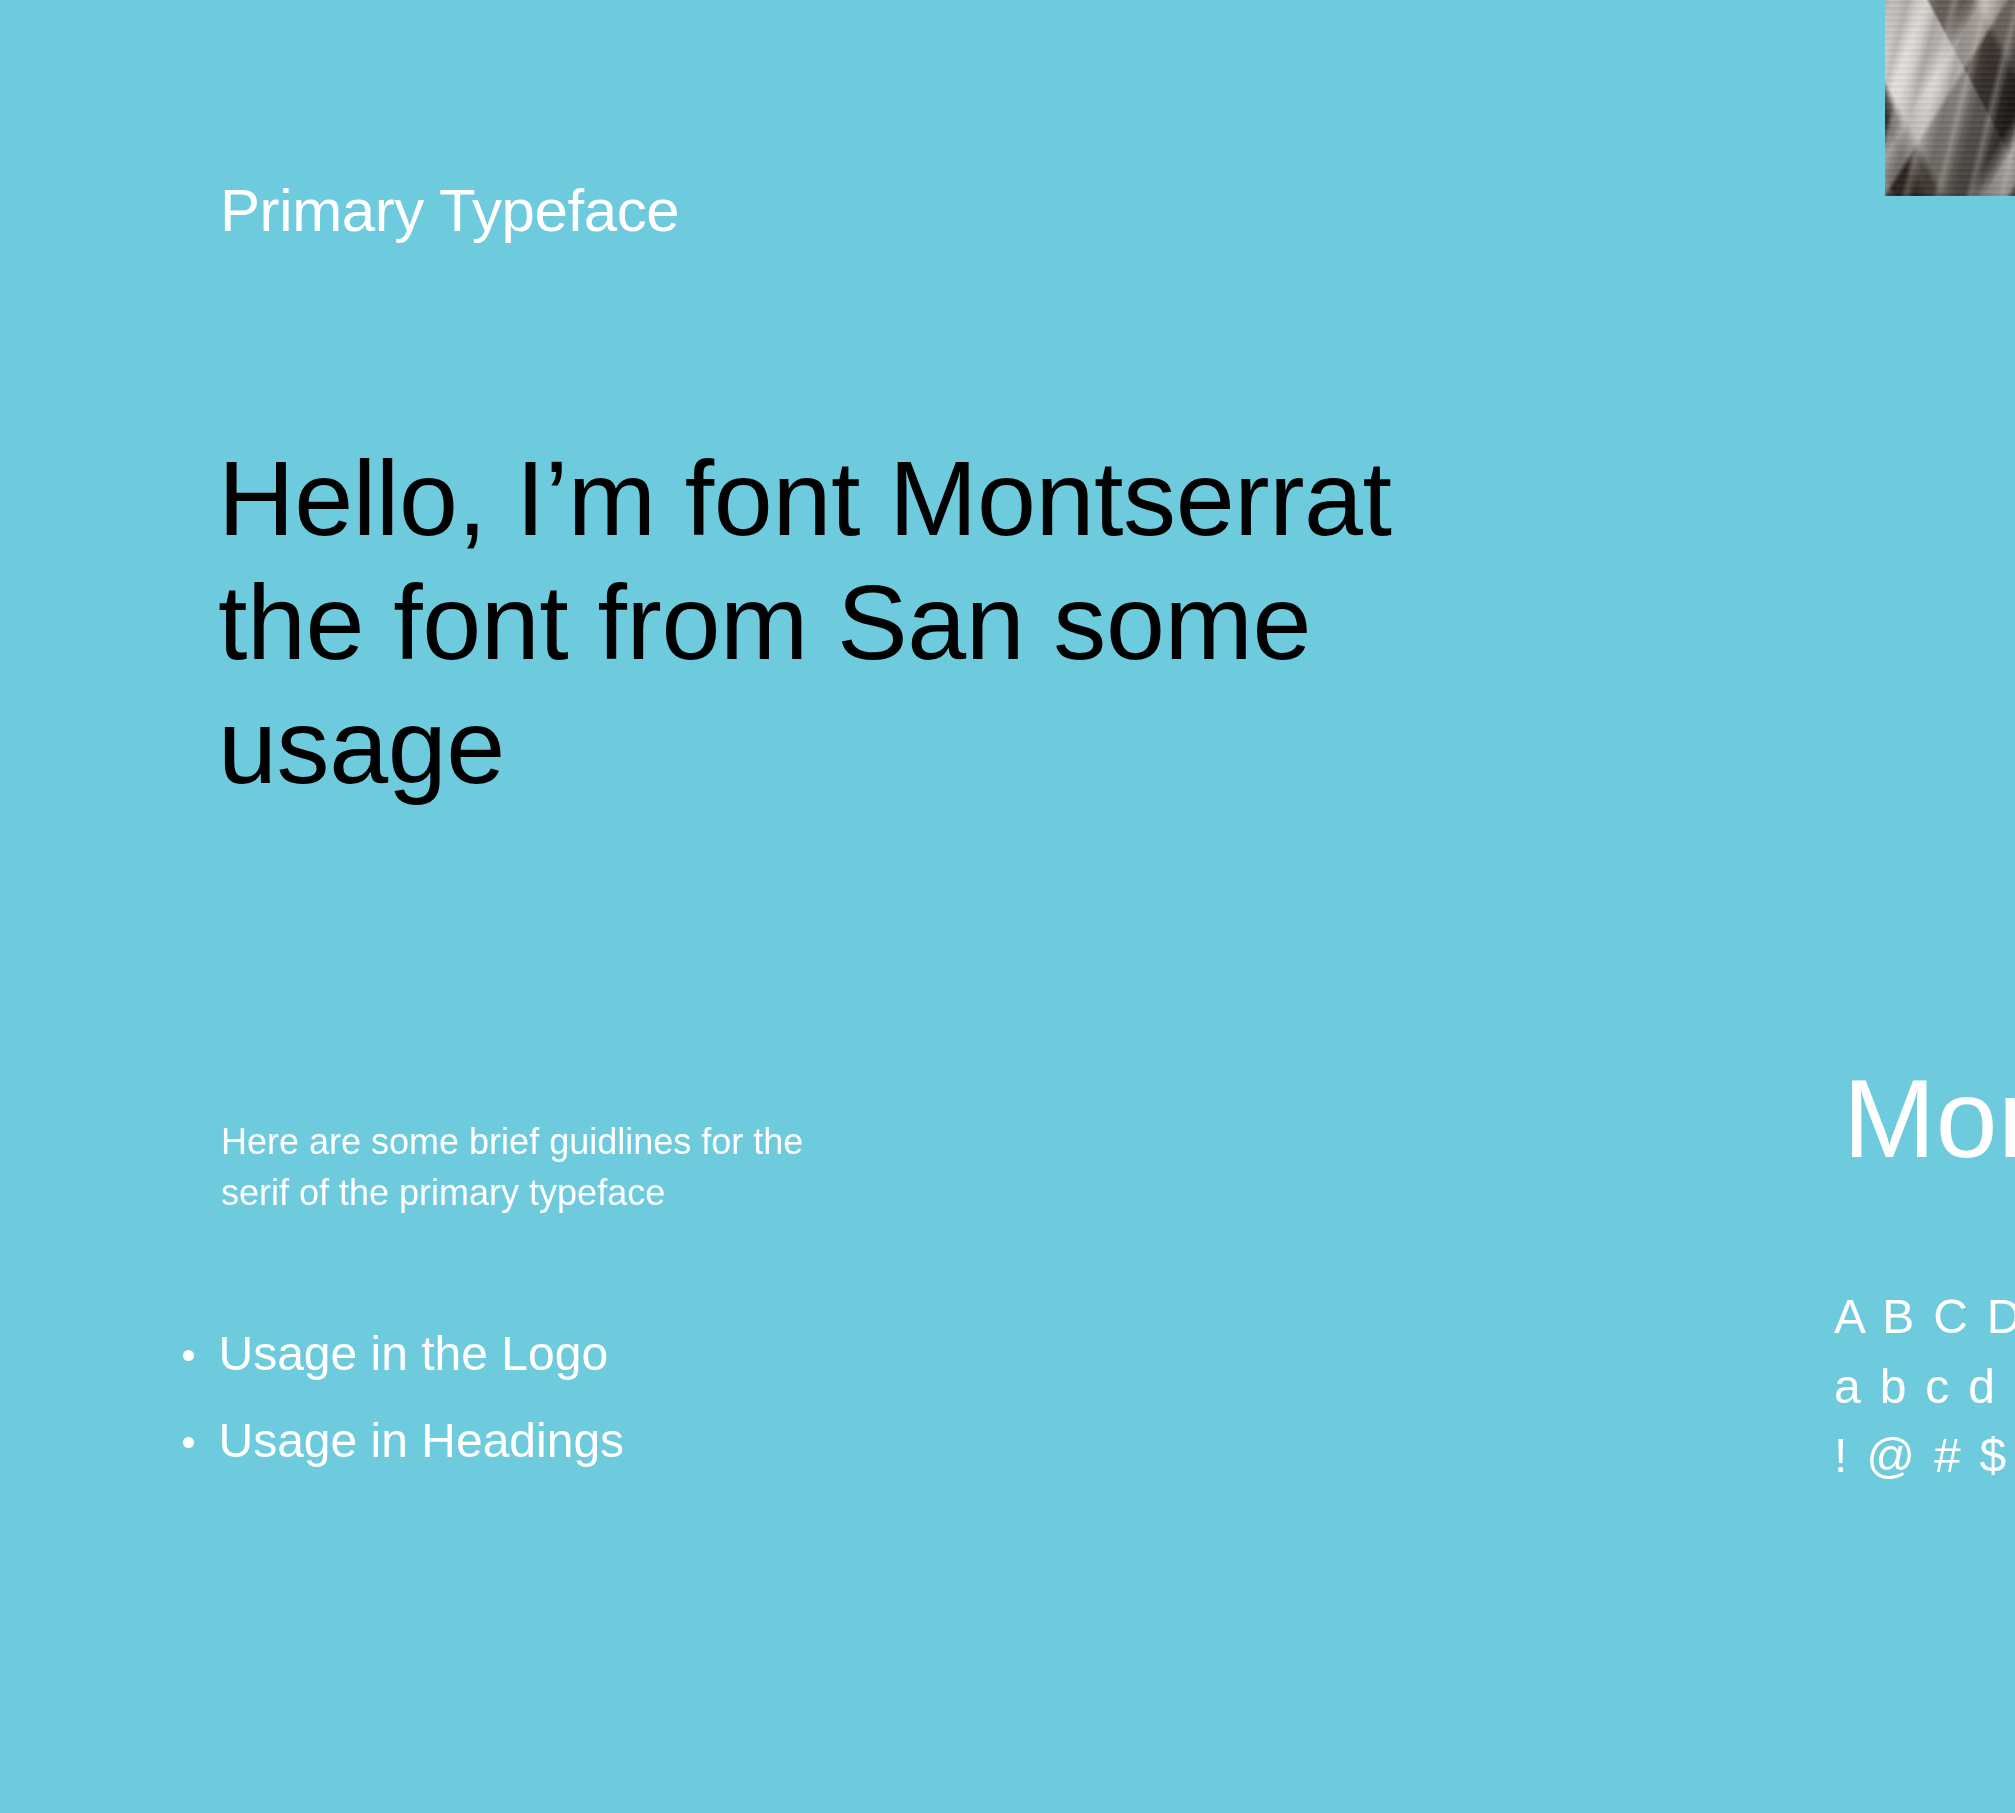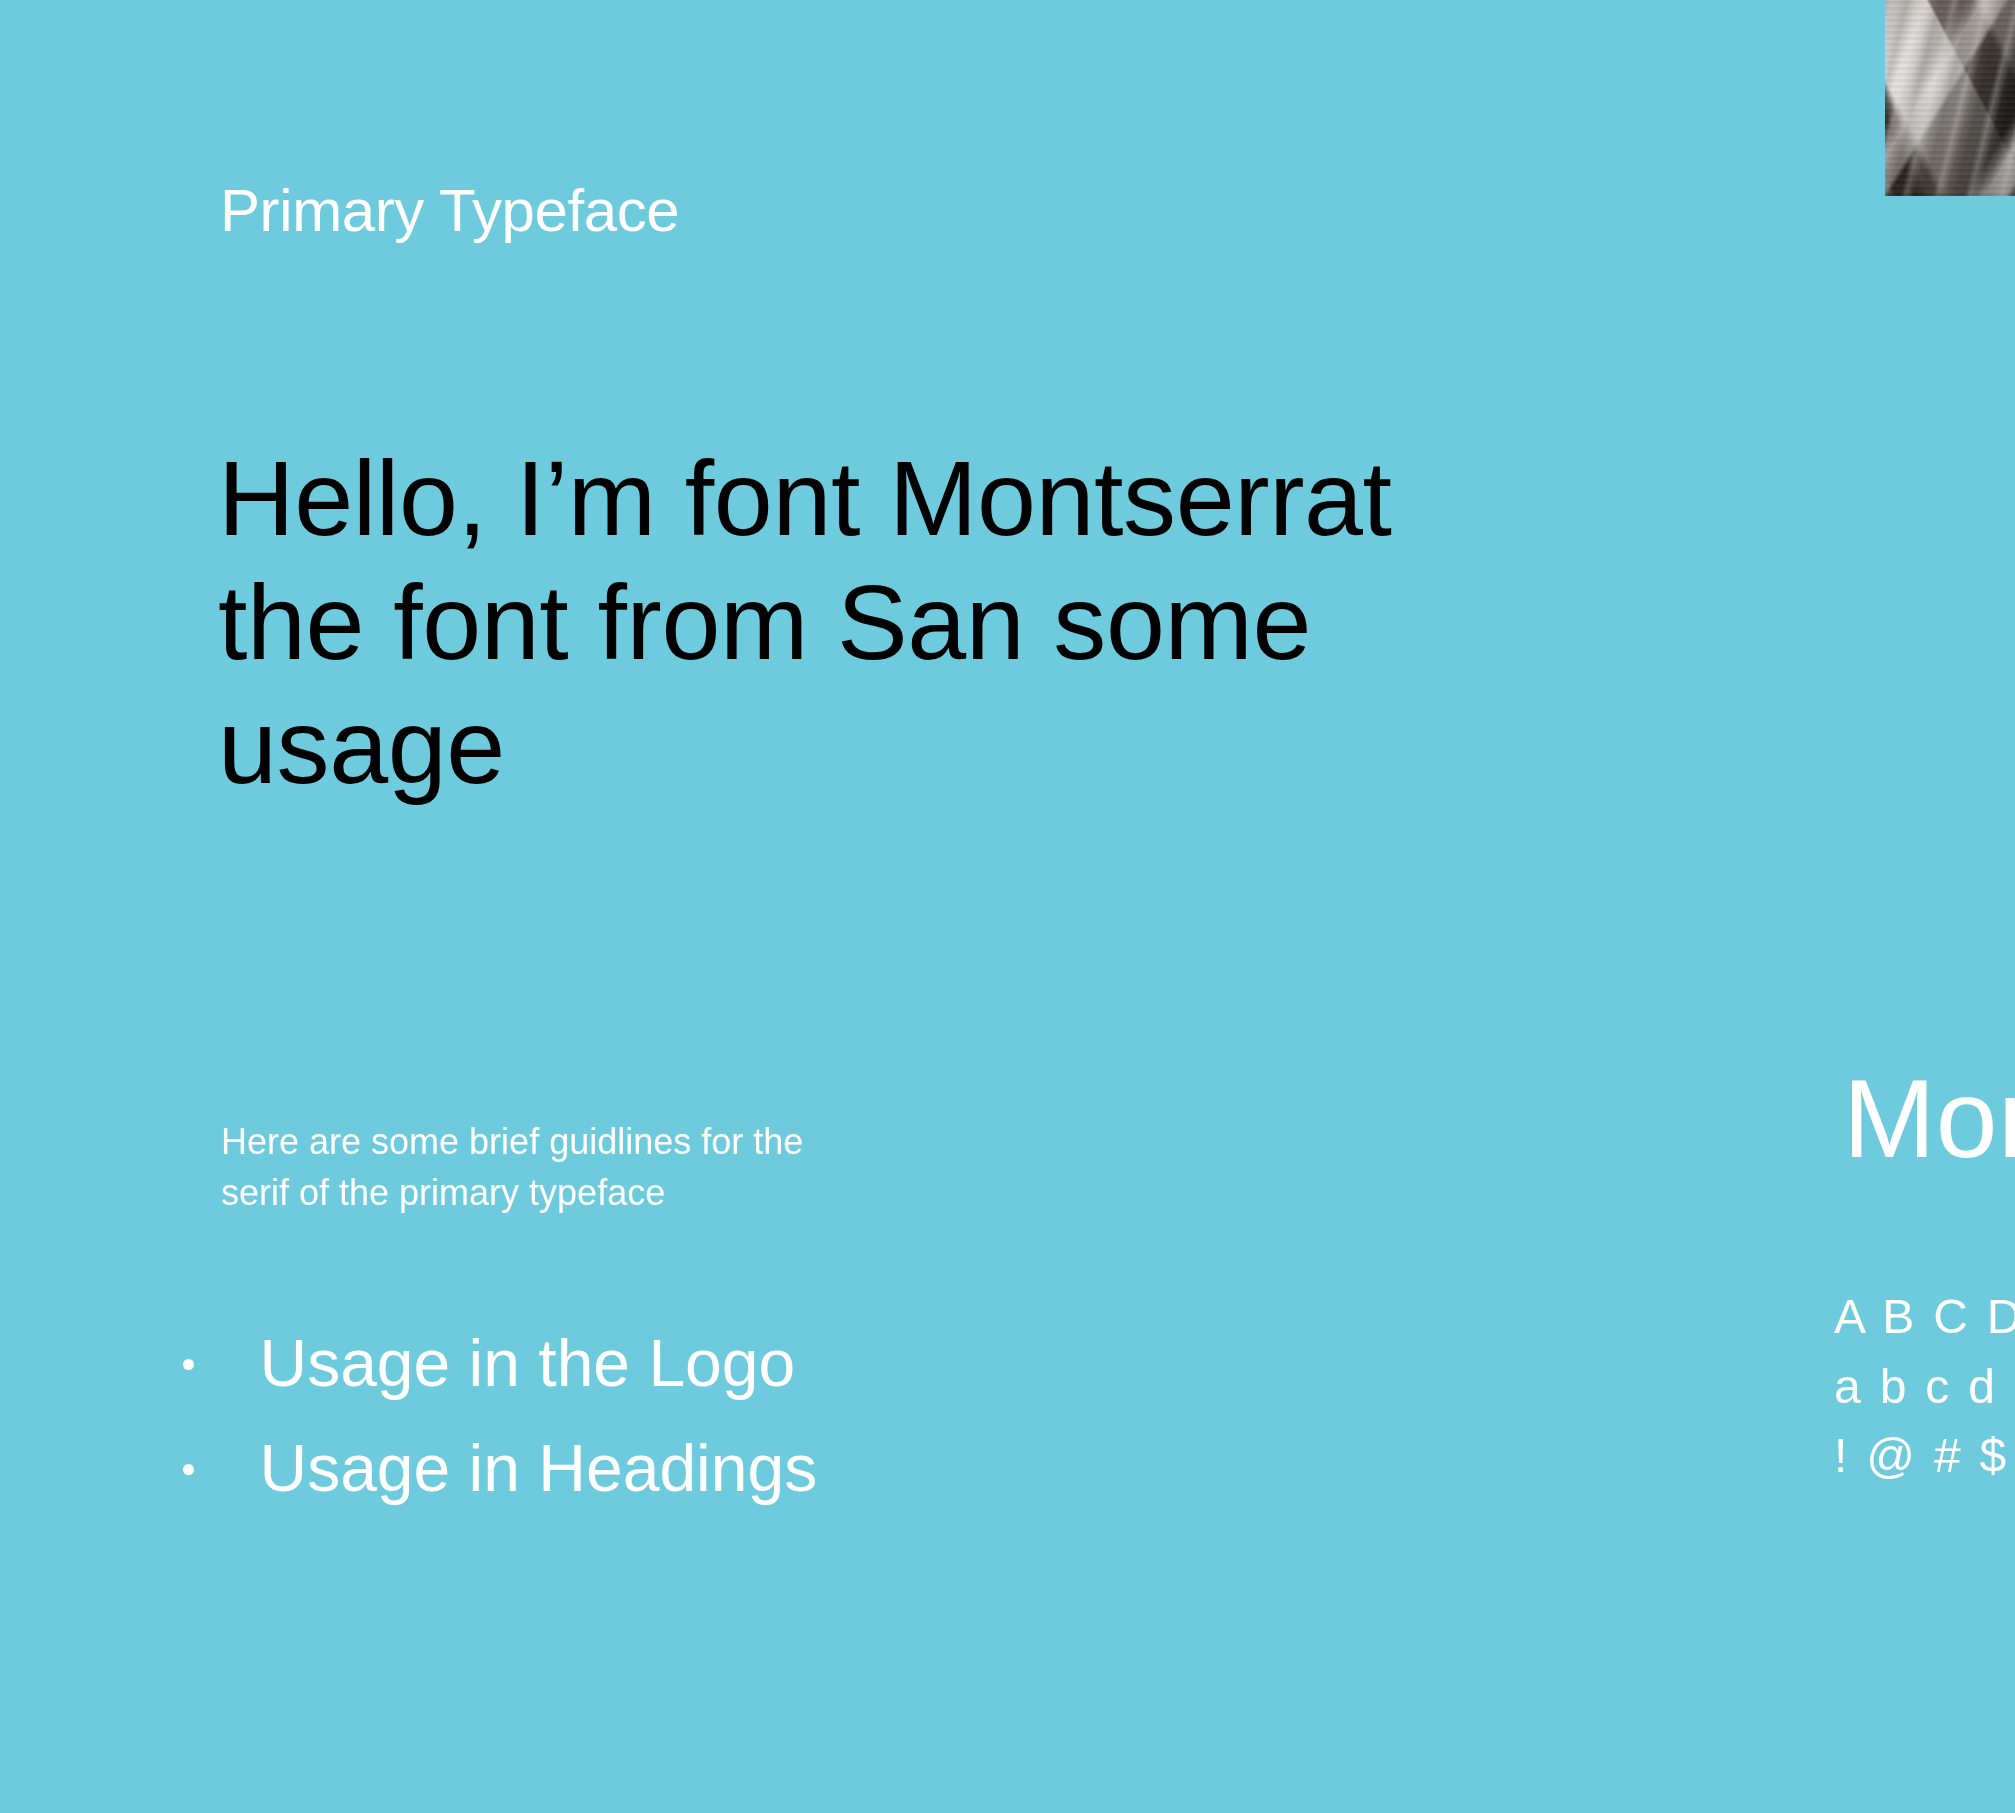--- a/index.html
+++ b/index.html
@@ -171,26 +171,25 @@
     left: 183px;
     top: 1330px;
     list-style: none;
     margin: 0;
     padding: 0;
     color: #ffffff;
   }
   #usage-list li {
     display: flex;
     align-items: center;
-    font-size: 66px;
+    font-size: 48px;
     font-weight: 300;
     line-height: 1.0;
     margin-bottom: 39px;
     white-space: nowrap;
-    gap: 41px;
   }
   #usage-list li .bullet-dot {
     width: 10.5px;
     height: 10.5px;
     border-radius: 50%;
     background: #ffffff;
     flex: 0 0 auto;
     margin-right: 25px;
     position: relative;
     top: 1.6px;

